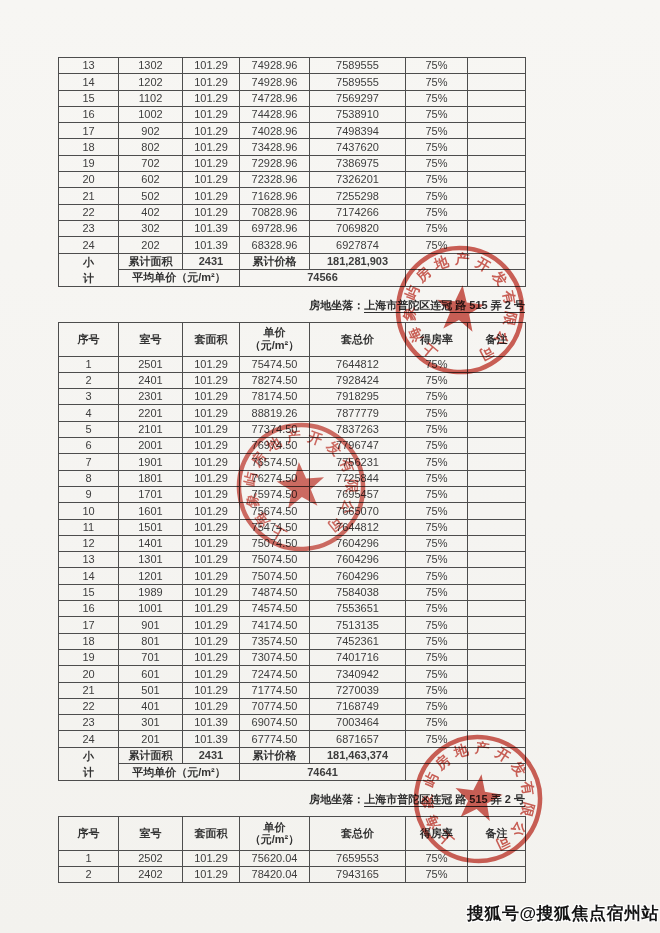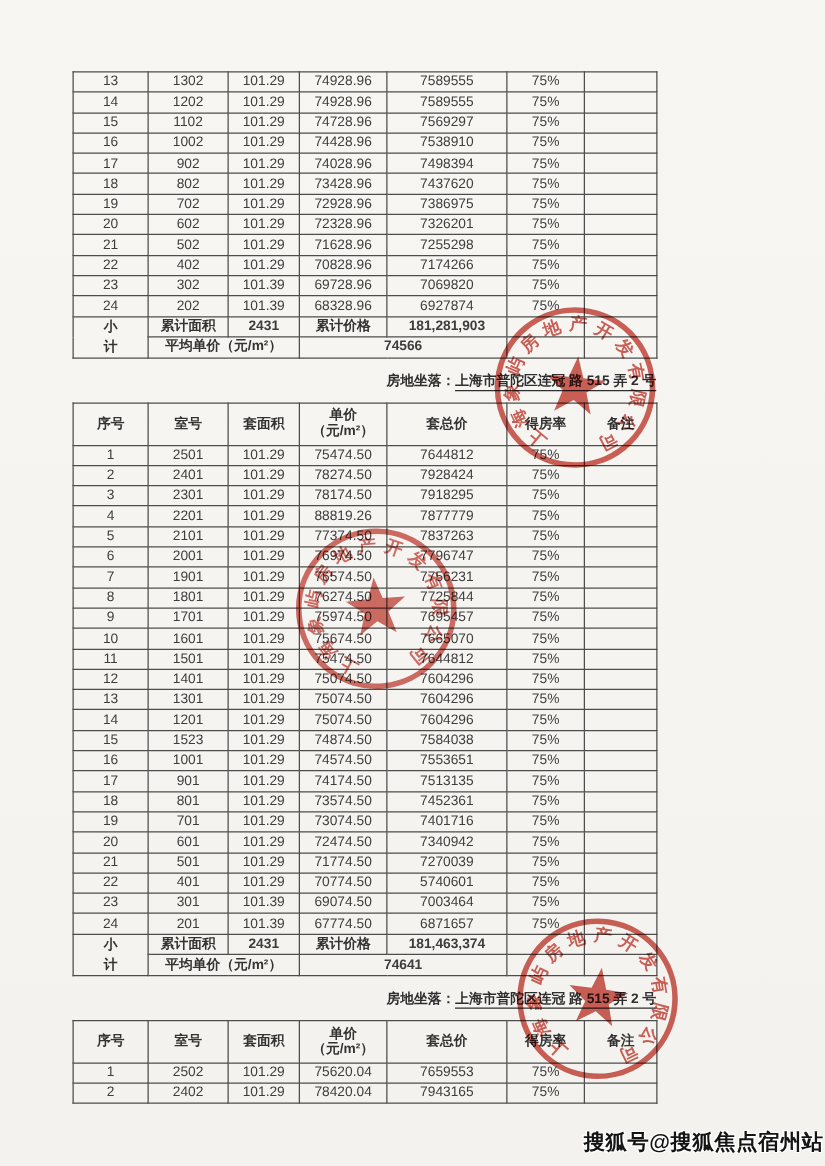--- a/index.html
+++ b/index.html
@@ -343,21 +343,21 @@
             <td>14</td>
             <td>1201</td>
             <td>101.29</td>
             <td>75074.50</td>
             <td>7604296</td>
             <td>75%</td>
             <td></td>
           </tr>
           <tr>
             <td>15</td>
-            <td>1523</td>
+            <td>1989</td>
             <td>101.29</td>
             <td>74874.50</td>
             <td>7584038</td>
             <td>75%</td>
             <td></td>
           </tr>
           <tr>
             <td>16</td>
             <td>1001</td>
             <td>101.29</td>
@@ -409,21 +409,21 @@
             <td>71774.50</td>
             <td>7270039</td>
             <td>75%</td>
             <td></td>
           </tr>
           <tr>
             <td>22</td>
             <td>401</td>
             <td>101.29</td>
             <td>70774.50</td>
-            <td>5740601</td>
+            <td>7168749</td>
             <td>75%</td>
             <td></td>
           </tr>
           <tr>
             <td>23</td>
             <td>301</td>
             <td>101.39</td>
             <td>69074.50</td>
             <td>7003464</td>
             <td>75%</td>

